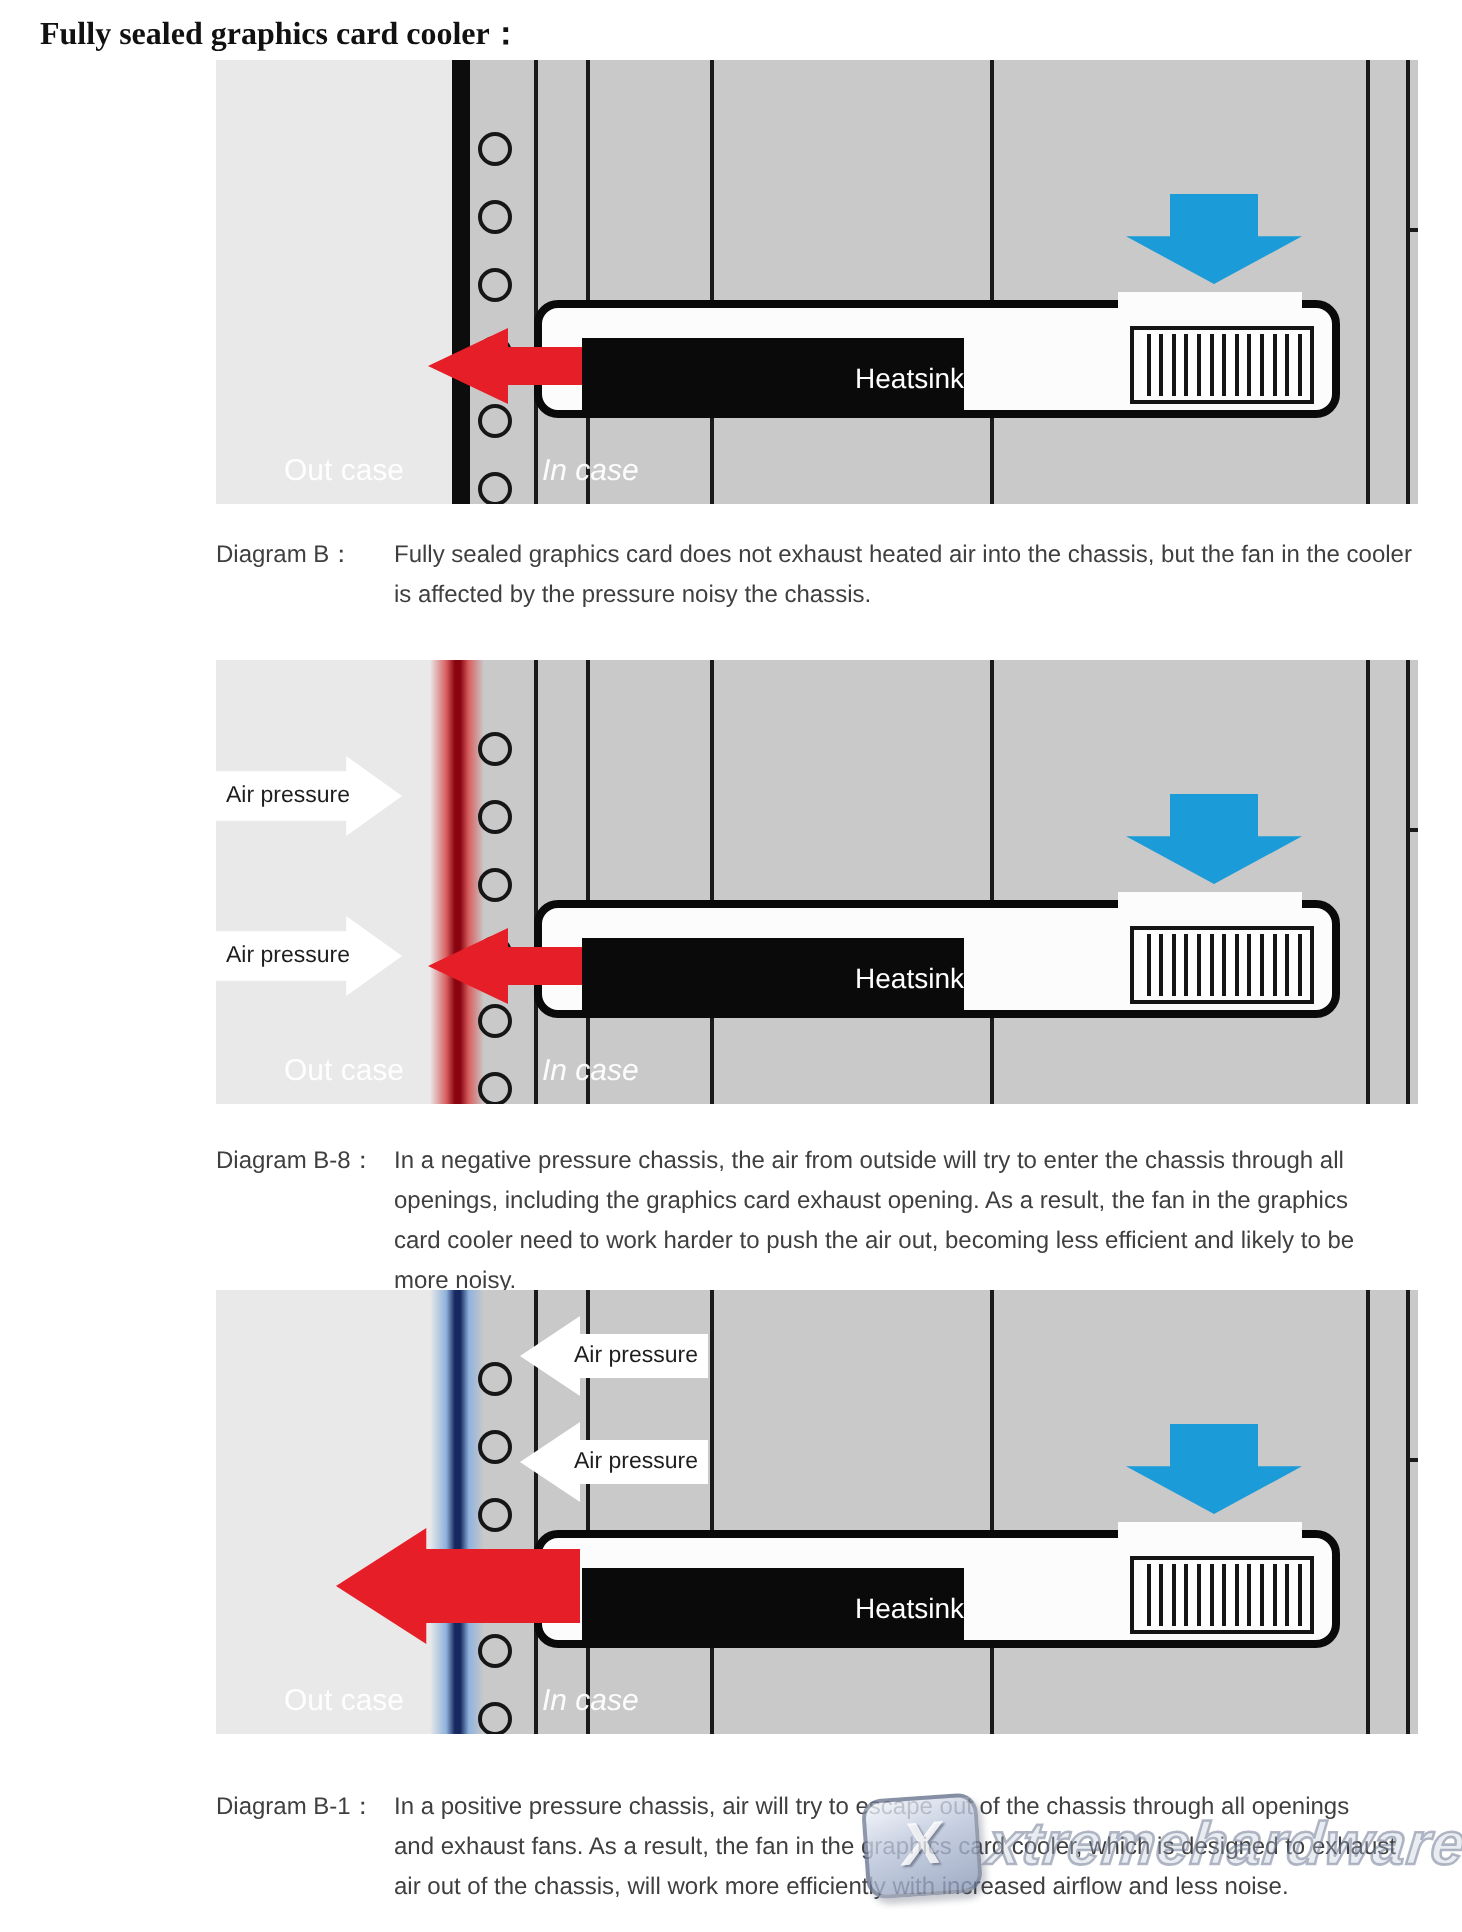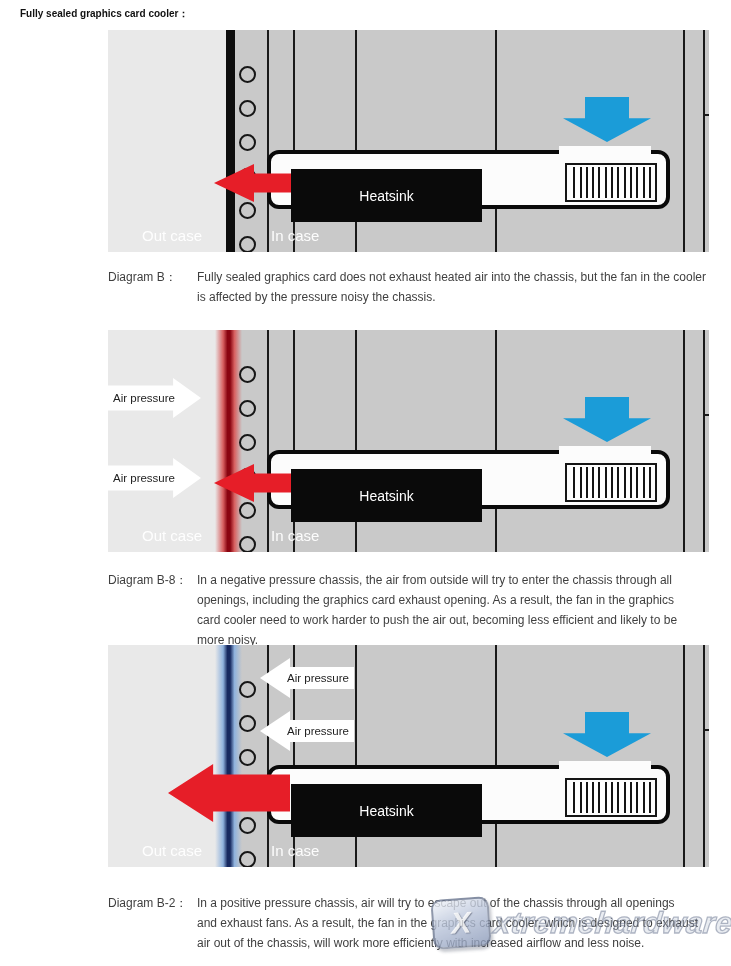--- a/index.html
+++ b/index.html
@@ -1,59 +1,59 @@
 <!DOCTYPE html>
 <html><head>
 <meta charset="utf-8">
 <style>
   html,body{margin:0;padding:0;}
   body{
     width:731px;height:966px;position:relative;background:#ffffff;
     font-family:"Liberation Sans",sans-serif;overflow:hidden;
   }
-  .title{position:absolute;left:20px;top:7px;font-size:10px;font-weight:bold;color:#111;}
+  .title{position:absolute;left:20px;top:7px;font-size:16px;font-weight:bold;color:#111;font-family:Liberation Serif, serif;}
 
   
   .panel{position:absolute;left:108px;width:601px;height:222px;background:#c9c9c9;overflow:hidden;}
   .panel *{position:absolute;box-sizing:border-box;}
   .outcase{left:0;top:0;width:118px;height:100%;background:#e9e9e9;z-index:1;}
   .vline{top:0;width:2px;height:100%;background:#1a1a1a;z-index:2;}
   .htick{left:595px;top:84px;width:6px;height:2px;background:#1a1a1a;z-index:2;}
   .wall{left:118px;top:0;width:9px;height:100%;background:#0d0d0d;z-index:3;}
   .glow{left:107px;top:0;width:27px;height:100%;z-index:3;}
   .glow.neg{background:linear-gradient(90deg,rgba(216,96,96,0) 0%,#d86060 30%,#8a0410 46%,#8a0410 56%,#d86060 72%,rgba(216,96,96,0) 100%);}
   .glow.pos{background:linear-gradient(90deg,rgba(143,178,221,0) 0%,#8fb2dd 30%,#16285f 46%,#16285f 56%,#8fb2dd 72%,rgba(143,178,221,0) 100%);}
   .hole{left:131px;width:17px;height:17px;border:2px solid #161616;border-radius:50%;background:#c9c9c9;z-index:4;}
   .card{left:159px;top:120px;width:403px;height:59px;background:#fcfcfc;border:4px solid #0a0a0a;border-radius:12px;z-index:6;}
   .notch{left:451px;top:116px;width:92px;height:18px;background:#fcfcfc;z-index:7;}
   .fan{left:457px;top:133px;width:92px;height:39px;border:2px solid #151515;background-color:#ffffff;
        padding:2px 4px;background-image:repeating-linear-gradient(90deg,#151515 0 2px,#ffffff 2px 6.3px);
        background-clip:content-box;z-index:8;}
-  .heatsink{left:183px;top:139px;width:191px;height:53px;background:#0a0a0a;z-index:9;
-            display:flex;align-items:center;justify-content:center;}
+  .heatsink{left:183px;top:139px;width:191px;height:39px;background:#0a0a0a;z-index:9;
+            display:flex;align-items:center;justify-content:flex-end;}
   .heatsink span{position:static;color:#fff;font-size:14px;}
   .arrow-red{background:#e61e28;z-index:8;}
   .arrow-red.small{left:106px;top:134px;width:86px;height:38px;
       clip-path:polygon(0 50%,46.5% 0,46.5% 25%,100% 25%,100% 75%,46.5% 75%,46.5% 100%);}
   .arrow-red.big{left:60px;top:119px;width:122px;height:58px;
       clip-path:polygon(0 50%,37% 0,37% 18%,100% 18%,100% 82%,37% 82%,37% 100%);}
   .arrow-blue{left:455px;top:67px;width:88px;height:45px;background:#1b9cd8;z-index:9;
       clip-path:polygon(25% 0,75% 0,75% 47%,100% 47%,50% 100%,0 47%,25% 47%);}
   .arrow-wr{left:0;width:93px;height:40px;background:#ffffff;z-index:5;
       clip-path:polygon(0 19%,70% 19%,70% 0,100% 50%,70% 100%,70% 81%,0 81%);
       display:flex;align-items:center;}
   .arrow-wr span{position:static;font-size:11.5px;color:#1e1e1e;padding-left:5px;white-space:nowrap;}
   .arrow-wl{left:152px;width:30px;height:40px;background:#ffffff;z-index:5;
       clip-path:polygon(0 50%,100% 0,100% 100%);}
   .wl-box{left:174px;width:72px;height:22px;background:#ffffff;z-index:5;
       display:flex;align-items:center;justify-content:center;}
   .wl-box span{position:static;font-size:11.5px;color:#1e1e1e;white-space:nowrap;}
   .case-label{top:197px;color:rgba(255,255,255,0.95);font-size:15px;z-index:10;white-space:nowrap;}
   .case-label.out{left:34px;}
-  .case-label.in{left:163px;}
+  .case-label.in{left:163px;font-style:italic;}
 
   
   .caption{position:absolute;left:108px;width:605px;color:#3f3f3f;font-size:12px;line-height:20px;}
   .cap-label{position:absolute;left:0;top:0;white-space:nowrap;}
   .cap-body{position:absolute;left:89px;top:0;width:514px;white-space:pre-line;}
 
   
   .watermark{position:absolute;left:432px;top:898px;z-index:20;display:flex;align-items:center;opacity:0.8;}
   .wm-icon{width:54px;height:46px;border-radius:10px;flex:0 0 auto;
       background:linear-gradient(160deg,#f2f5fa 0%,#b9c4da 45%,#8a99b8 100%);
@@ -177,21 +177,21 @@
   <div class="arrow-red big"></div>
   <div class="heatsink">
       <span>Heatsink</span>
     </div>
   <div class="arrow-blue"></div>
   <div class="case-label out">Out case</div>
   <div class="case-label in">In case</div>
 </div>
 
 <div class="caption" style="top:893px">
-  <span class="cap-label">Diagram B-2：</span>
+  <span class="cap-label">Diagram B-1：</span>
   <div class="cap-body">In a positive pressure chassis, air will try to escape out of the chassis through all openings
 and exhaust fans. As a result, the fan in the graphics card cooler, which is designed to exhaust
 air out of the chassis, will work more efficiently with increased airflow and less noise.</div>
 </div>
 
 <div class="watermark">
   <div class="wm-icon">
     <span>X</span>
   </div>
   <div class="wm-text">xtremehardware.it</div>

